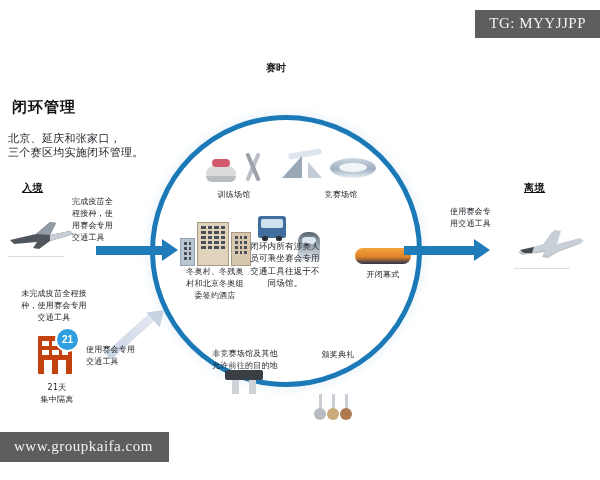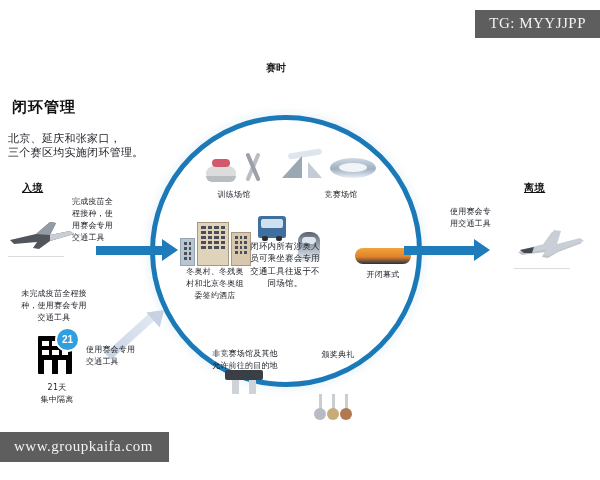--- a/index.html
+++ b/index.html
@@ -153,21 +153,21 @@
     grid-template-columns: repeat(4, 1fr);
     grid-auto-rows: 3px;
   }
   .bldg.small .win-grid { grid-template-columns: repeat(2, 1fr); }
   .bldg.mid   .win-grid { grid-template-columns: repeat(3, 1fr); }
   .win { background: #4a4f57; }
 
   
   .qbldg {
     width: 34px; height: 38px;
-    background: #000000;
+    background: #c2410c;
     position: relative;
     border-radius: 1px;
   }
   .qbldg .qwin {
     position: absolute; background: #ffffff;
   }
   .qbadge {
     position: absolute; right: -8px; top: -9px;
     width: 21px; height: 21px; border-radius: 50%;
     background: #2f9fe0; color: #fff;

